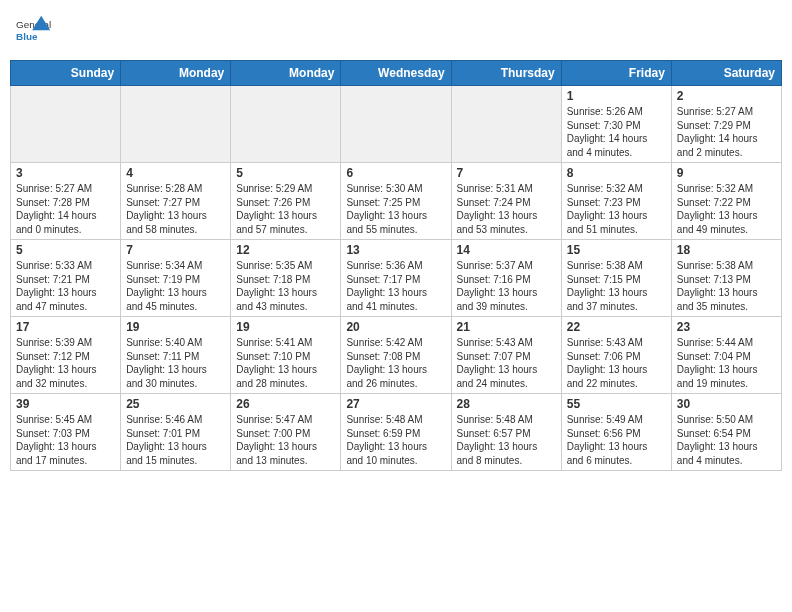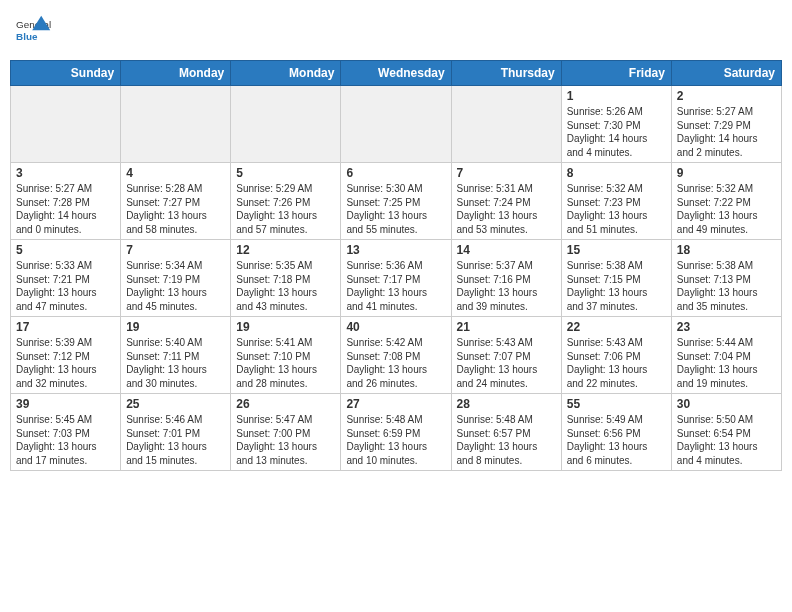--- a/index.html
+++ b/index.html
@@ -194,21 +194,21 @@
         </td>
         <td>
           <span class="day-num">19</span>
           <div class="day-info">Sunrise: 5:40 AM<br>Sunset: 7:11 PM<br>Daylight: 13 hours<br>and 30 minutes.</div>
         </td>
         <td>
           <span class="day-num">19</span>
           <div class="day-info">Sunrise: 5:41 AM<br>Sunset: 7:10 PM<br>Daylight: 13 hours<br>and 28 minutes.</div>
         </td>
         <td>
-          <span class="day-num">40</span>
+          <span class="day-num">20</span>
           <div class="day-info">Sunrise: 5:42 AM<br>Sunset: 7:08 PM<br>Daylight: 13 hours<br>and 26 minutes.</div>
         </td>
         <td>
           <span class="day-num">21</span>
           <div class="day-info">Sunrise: 5:43 AM<br>Sunset: 7:07 PM<br>Daylight: 13 hours<br>and 24 minutes.</div>
         </td>
         <td>
           <span class="day-num">22</span>
           <div class="day-info">Sunrise: 5:43 AM<br>Sunset: 7:06 PM<br>Daylight: 13 hours<br>and 22 minutes.</div>
         </td>

